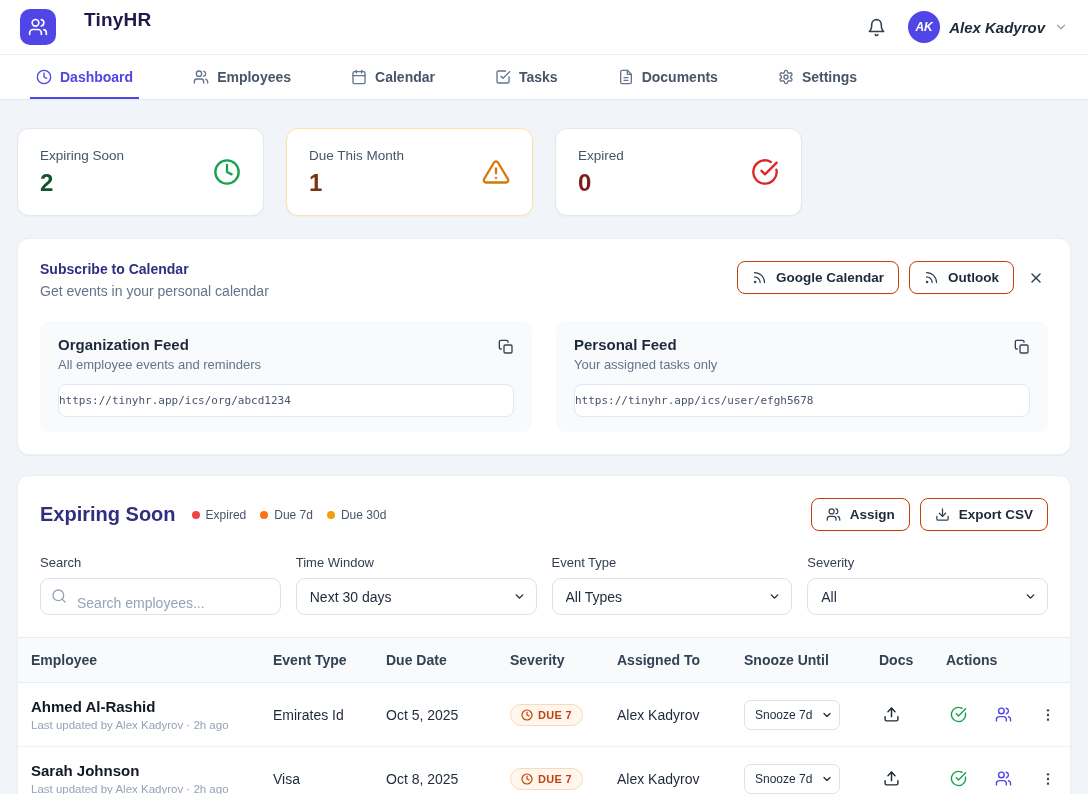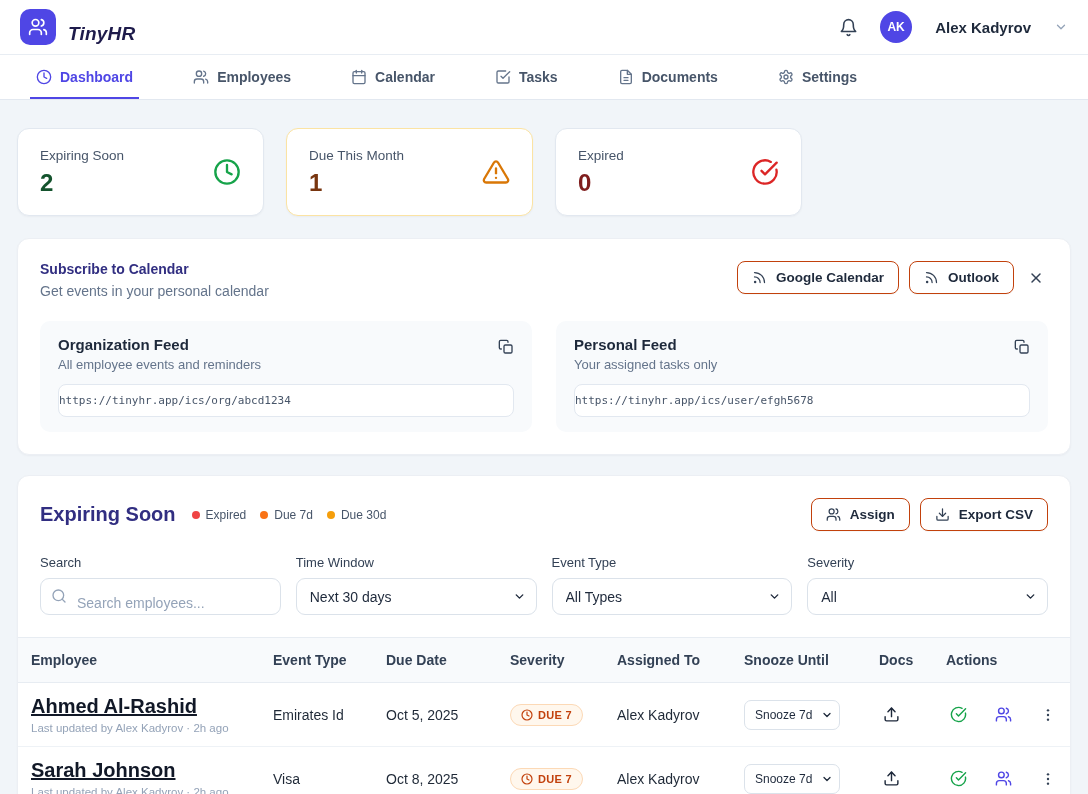--- a/index.html
+++ b/index.html
@@ -3,26 +3,26 @@
 <meta charset="utf-8">
 <style>
   * { margin:0; padding:0; box-sizing:border-box; }
   html,body { width:1088px; background:#f1f5f9; font-family:"Liberation Sans", sans-serif; color:#1e293b; }
   body { height:794px; overflow:hidden; }
 
   svg { display:block; }
 
   
   .header { height:54px; background:#ffffff; display:flex; align-items:center; justify-content:space-between; padding:0 20px; }
-  .brand { display:flex; align-items:flex-end; gap:12px;font-style:italic; }
+  .brand { display:flex; align-items:flex-start; gap:28px; }
   .logo { width:36px; height:36px; border-radius:10px; background:#4f46e5; display:flex; align-items:center; justify-content:center; }
   .app-name { font-size:19px; font-weight:800; color:#1e1b4b; letter-spacing:.2px; }
   .header-right { display:flex; align-items:center; gap:18px; }
   .icon-btn { background:none; border:none; cursor:pointer; display:flex; align-items:center; justify-content:center; padding:4px; }
-  .user-chip { display:flex; align-items:center; gap:23px; cursor:pointer; }
+  .user-chip { display:flex; align-items:center; gap:9px; cursor:pointer;font-style:italic; }
   .avatar { width:32px; height:32px; border-radius:50%; background:#4f46e5; color:#fff; font-size:12px; font-weight:700; display:flex; align-items:center; justify-content:center; }
   .user-name { font-size:15px; font-weight:600; color:#1e293b; }
 
   
   .nav { background:#ffffff; border-top:1px solid #e8edf3; border-bottom:1px solid #e2e8f0; display:flex; gap:48px; padding:0 30px; }
   .nav-tab { display:flex; align-items:center; gap:8px; padding:14px 6px 12px; font-size:14px; font-weight:600; color:#475569; cursor:pointer; border-bottom:2px solid transparent; }
   .nav-tab svg { stroke:#64748b; }
   .nav-tab.active { color:#4f46e5; border-bottom-color:#4f46e5; }
   .nav-tab.active svg { stroke:#4f46e5; }
 
@@ -71,21 +71,21 @@
   .text-input::placeholder { color:#94a3b8; }
   .search-glyph { position:absolute; left:11px; top:10px; pointer-events:none; }
   .select { appearance:none; -webkit-appearance:none; padding:0 30px 0 13px; cursor:pointer; }
   .chev { position:absolute; right:11px; top:12px; pointer-events:none; }
 
   
   .table-header, .table-row { display:grid; grid-template-columns:242px 113px 124px 107px 127px 135px 67px 1fr; align-items:center; padding-left:13px; }
   .table-header { background:#f8fafc; border-top:1px solid #e7ecf2; border-bottom:1px solid #e7ecf2; height:46px; }
   .th { font-size:14px; font-weight:700; color:#334155; }
   .table-row { min-height:64px; border-bottom:1px solid #eef2f6; background:#fff; }
-  .emp-name { font-size:20px; font-weight:700; color:#111827;text-decoration:underline; }
+  .emp-name { font-size:15px; font-weight:700; color:#111827; }
   .emp-meta { font-size:11.5px; color:#94a3b8; margin-top:4px; }
   .cell { font-size:14px; color:#1f2937; }
   .badge { display:inline-flex; align-items:center; gap:5px; border:1px solid #fcd9b6; background:#fff7ed; color:#c2410c; border-radius:999px; padding:4px 10px; font-size:11px; font-weight:700; letter-spacing:.3px; }
   .snooze-select-wrap { position:relative; width:96px; }
   .snooze-select { appearance:none; -webkit-appearance:none; width:96px; height:30px; border:1px solid #dbe2ea; border-radius:7px; background:#fff; font-size:12px; color:#1e293b; padding:0 22px 0 10px; font-family:inherit; cursor:pointer; }
   .snooze-chev { position:absolute; right:7px; top:9px; pointer-events:none; }
   .row-actions { display:flex; align-items:center; gap:20px; }
 </style>
 </head>
 <body>

